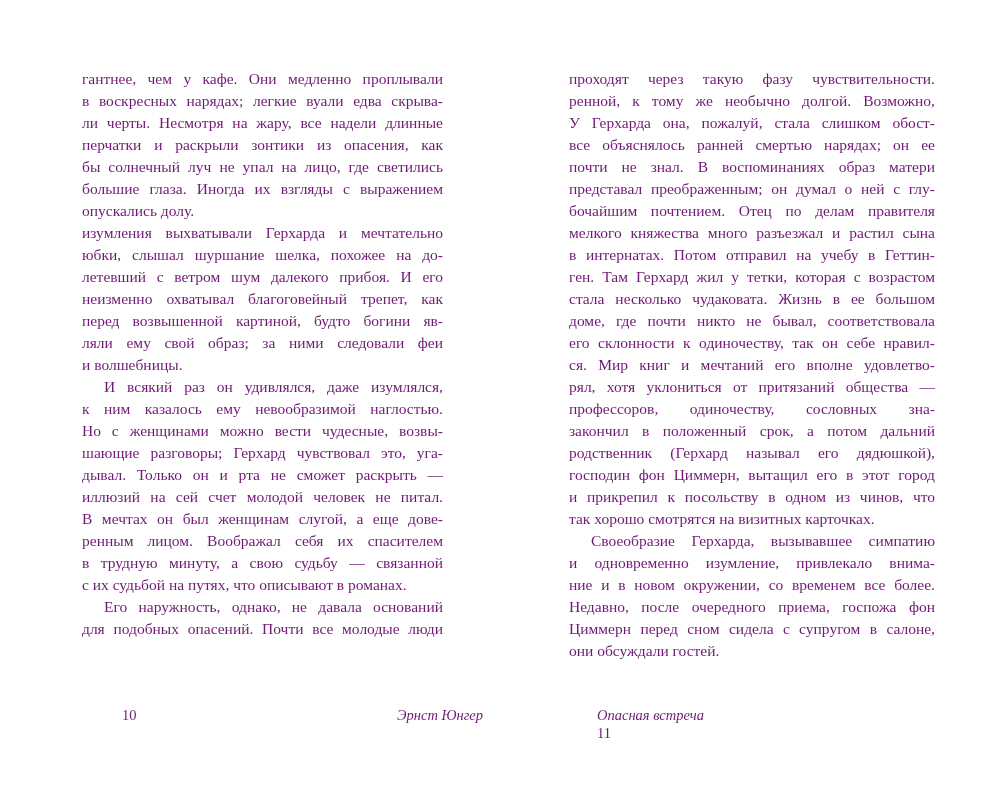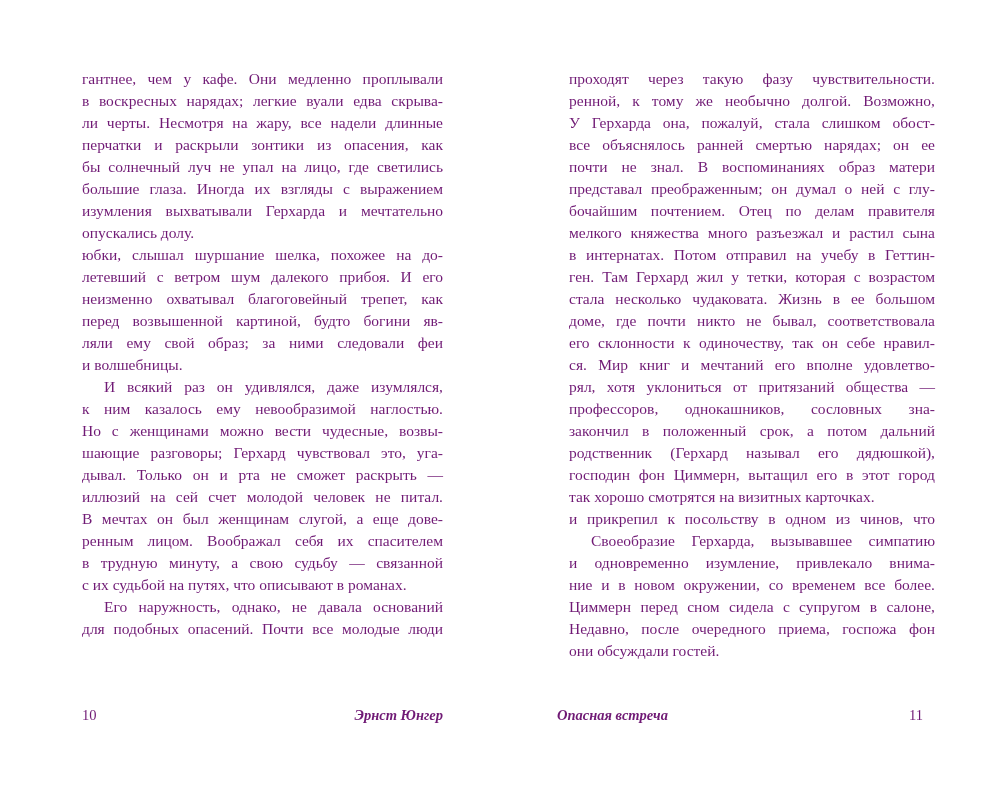--- a/index.html
+++ b/index.html
@@ -38,46 +38,46 @@
   }
 
   .footer {
     position: absolute;
     top: 706px;
     display: flex;
     justify-content: space-between;
     align-items: flex-start;
     font-size: 14.5px;
     line-height: 18px;
+    margin-left: 40px;
   }
   .footer.left  { left: 82px;  width: 361px; }
-  .footer.right { left: 557px; width: 366px; }
+  .footer.right { left: 557px; width: 366px; flex-direction: column; }
   .running-head {
     font-style: italic;
-    font-weight: bold;
   }
   .page-number {
     font-style: normal;
   }
 </style>
 </head>
 <body>
 
 <div class="canvas">
 
   <div class="page-text left">
       <div>
         <div class="line">гантнее, чем у кафе. Они медленно проплывали</div>
         <div class="line">в воскресных нарядах; легкие вуали едва скрыва-</div>
         <div class="line">ли черты. Несмотря на жару, все надели длинные</div>
         <div class="line">перчатки и раскрыли зонтики из опасения, как</div>
         <div class="line">бы солнечный луч не упал на лицо, где светились</div>
         <div class="line">большие глаза. Иногда их взгляды с выражением</div>
+        <div class="line last">опускались долу.</div>
         <div class="line">изумления выхватывали Герхарда и мечтательно</div>
-        <div class="line last">опускались долу.</div>
       </div>
       <div>
         <div class="line">юбки, слышал шуршание шелка, похожее на до-</div>
         <div class="line">летевший с ветром шум далекого прибоя. И его</div>
         <div class="line">неизменно охватывал благоговейный трепет, как</div>
         <div class="line">перед возвышенной картиной, будто богини яв-</div>
         <div class="line">ляли ему свой образ; за ними следовали феи</div>
         <div class="line last">и волшебницы.</div>
       </div>
       <div>
@@ -108,33 +108,33 @@
         <div class="line">представал преображенным; он думал о ней с глу-</div>
         <div class="line">бочайшим почтением. Отец по делам правителя</div>
         <div class="line">мелкого княжества много разъезжал и растил сына</div>
         <div class="line">в интернатах. Потом отправил на учебу в Геттин-</div>
         <div class="line">ген. Там Герхард жил у тетки, которая с возрастом</div>
         <div class="line">стала несколько чудаковата. Жизнь в ее большом</div>
         <div class="line">доме, где почти никто не бывал, соответствовала</div>
         <div class="line">его склонности к одиночеству, так он себе нравил-</div>
         <div class="line">ся. Мир книг и мечтаний его вполне удовлетво-</div>
         <div class="line">рял, хотя уклониться от притязаний общества —</div>
-        <div class="line">профессоров, однокашников, сословных зна-</div>
+        <div class="line">профессоров, одиночеству, сословных зна-</div>
         <div class="line">закончил в положенный срок, а потом дальний</div>
         <div class="line">родственник (Герхард называл его дядюшкой),</div>
         <div class="line">господин фон Циммерн, вытащил его в этот город</div>
+        <div class="line">и прикрепил к посольству в одном из чинов, что</div>
         <div class="line last">так хорошо смотрятся на визитных карточках.</div>
-        <div class="line">и прикрепил к посольству в одном из чинов, что</div>
       </div>
       <div>
         <div class="line indent">Своеобразие Герхарда, вызывавшее симпатию</div>
         <div class="line">и одновременно изумление, привлекало внима-</div>
         <div class="line">ние и в новом окружении, со временем все более.</div>
+        <div class="line">Недавно, после очередного приема, госпожа фон</div>
         <div class="line">Циммерн перед сном сидела с супругом в салоне,</div>
-        <div class="line">Недавно, после очередного приема, госпожа фон</div>
         <div class="line last">они обсуждали гостей.</div>
       </div>
     </div>
 
   <div class="footer left">
     <span class="page-number">10</span>
     <span class="running-head">Эрнст Юнгер</span>
   </div>
 
   <div class="footer right">

